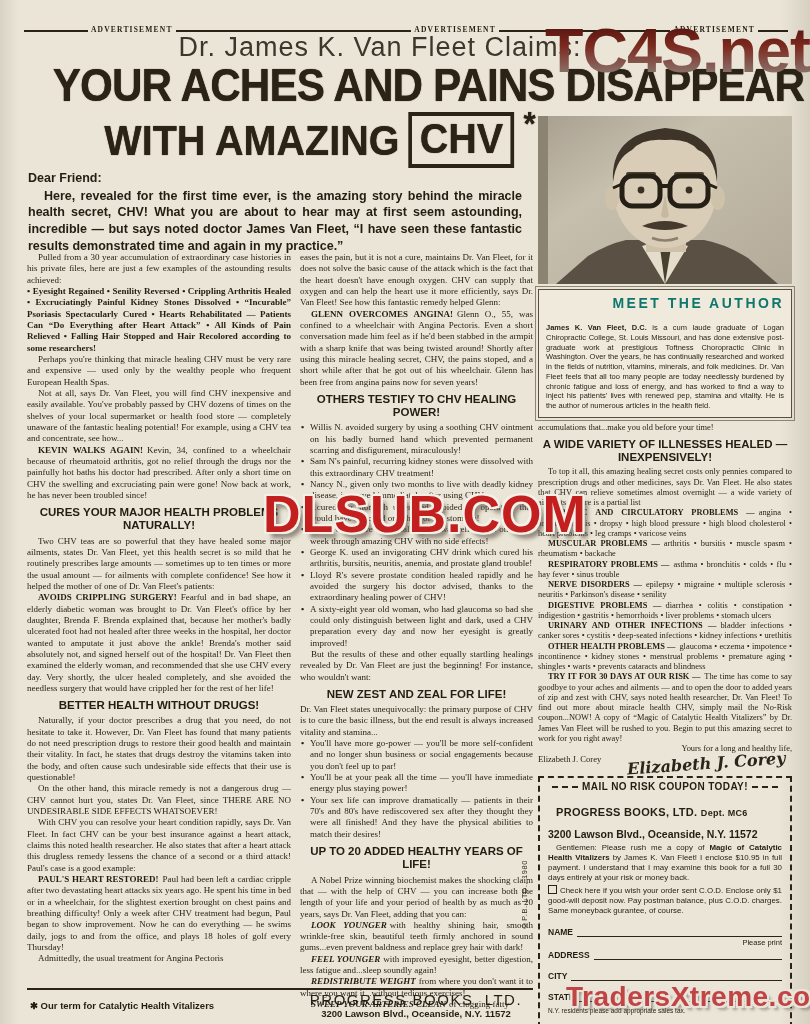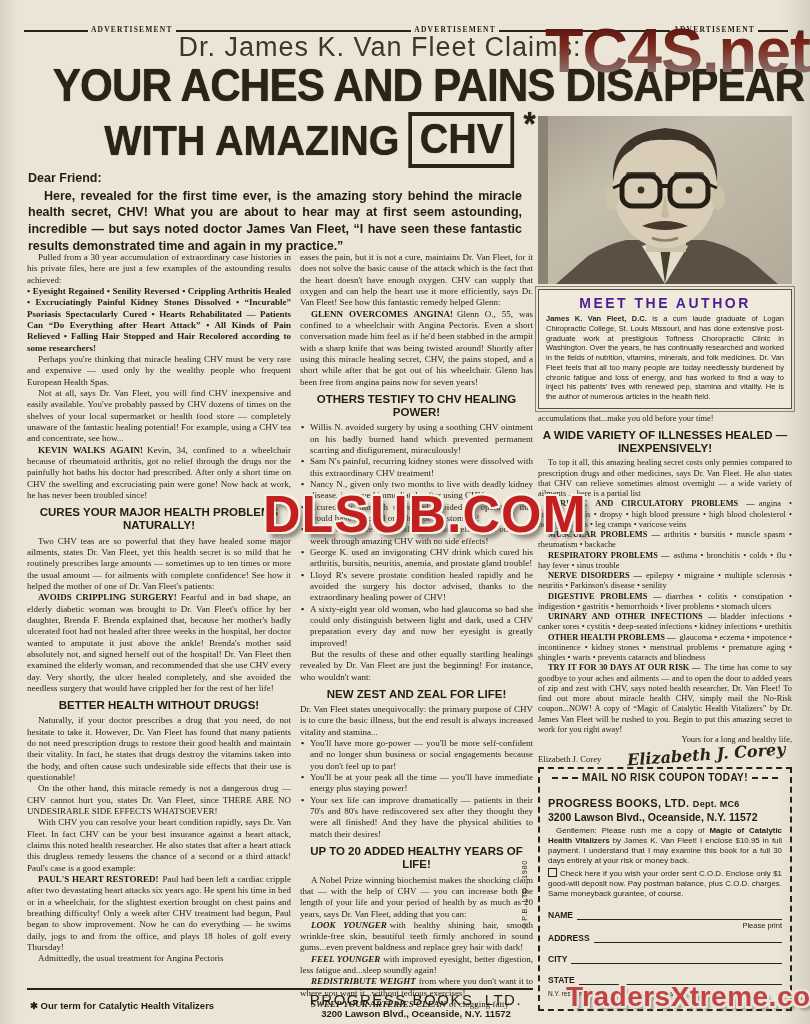--- a/index.html
+++ b/index.html
@@ -34,34 +34,34 @@
   .col h3, .col3txt h3{font:bold 11.5px/1.15 "Liberation Sans",sans-serif;text-align:center;margin:5px 0 3px;color:#241d11;}
   .lead{font-weight:bold;margin-right:4px;}
   .ylead{font-weight:bold;font-style:italic;margin-right:3px;}
   .bullet{position:relative;padding-left:10px;text-indent:0 !important;margin:0;}
   .bullet::before{content:"\2022";position:absolute;left:1px;top:0;font-weight:bold;}
   
   .rightcol{position:absolute;top:116px;left:538px;width:254px;}
   .photo{display:block;width:254px;height:168px;}
   .authorbox{border:1.5px solid #56503f;outline:1px solid #8a8471;outline-offset:2px;
              background:#efeadc;margin-top:5px;padding:5px 7px 6px;}
-  .authorbox h2{font:bold 14px "Liberation Sans",sans-serif;letter-spacing:2.5px;text-align:center;margin:0 0 3px;color:#4c1d95;}
+  .authorbox h2{font:bold 14px "Liberation Sans",sans-serif;letter-spacing:2.5px;text-align:right;margin:0 0 12px;color:#0f766e;}
   .authorbox p{margin:0;font:7.5px/1.3 "Liberation Sans",sans-serif;text-align:justify;color:#2b2418;}
   .alead{font-weight:bold;}
   .col3txt{margin-top:5px;font-size:8.4px;line-height:1.22;text-align:justify;}
   .col3txt p{margin:0;text-indent:10px;}
   .closing{text-align:right;text-indent:0 !important;margin-top:1px;}
-  .sigrow{display:flex;justify-content:space-between;align-items:flex-end;margin-top:0;}
+  .sigrow{display:flex;justify-content:space-between;align-items:flex-start;margin-top:0;}
   .printedname{font-size:8.6px;}
   .script{font:bold italic 16px "DejaVu Serif",serif;transform:rotate(-4deg);color:#2b2418;margin-right:6px;}
   
   .coupon{border:2.5px dashed #2a2316;margin-top:3px;padding:3px 8px 5px;font-family:"Liberation Sans",sans-serif;color:#241d11;}
   .coupon-hdr{display:flex;align-items:center;margin:0 0 14px;font:bold 10px "Liberation Sans",sans-serif;letter-spacing:.4px;}
   .coupon-hdr .dsh{flex:1;border-top:2.5px dashed #2a2316;height:0;margin:0 4px;}
-  .coupon .co{margin:0;font:bold 11px/1.2 "Liberation Sans",sans-serif;letter-spacing:.3px;}
+  .coupon .co{margin:8px;font:bold 11px/1.2 "Liberation Sans",sans-serif;letter-spacing:.3px;}
   .coupon .co .dept{font-size:9px;}
   .coupon .addr{margin:0 0 3px;font:bold 10.5px/1.2 "Liberation Sans",sans-serif;}
   .coupon .bd{font-size:7.9px;line-height:1.27;text-align:justify;margin:0 0 2px;text-indent:8px;}
   .cb{display:inline-block;width:7px;height:7px;border:1.2px solid #2a2316;margin-right:3px;vertical-align:-1px;}
   .fld{display:flex;align-items:flex-end;margin-top:11px;font:bold 8.5px "Liberation Sans",sans-serif;}
   .fld .ln{flex:1;border-bottom:1.2px solid #2a2316;margin-left:4px;height:9px;}
   .pp{text-align:right;font-size:7.5px;margin:1px 0 0;}
   .fine{font-size:6.5px;margin-top:5px;}
   
   .botline{position:absolute;left:27px;top:988px;width:506px;border-top:2.5px solid #2a2316;}

